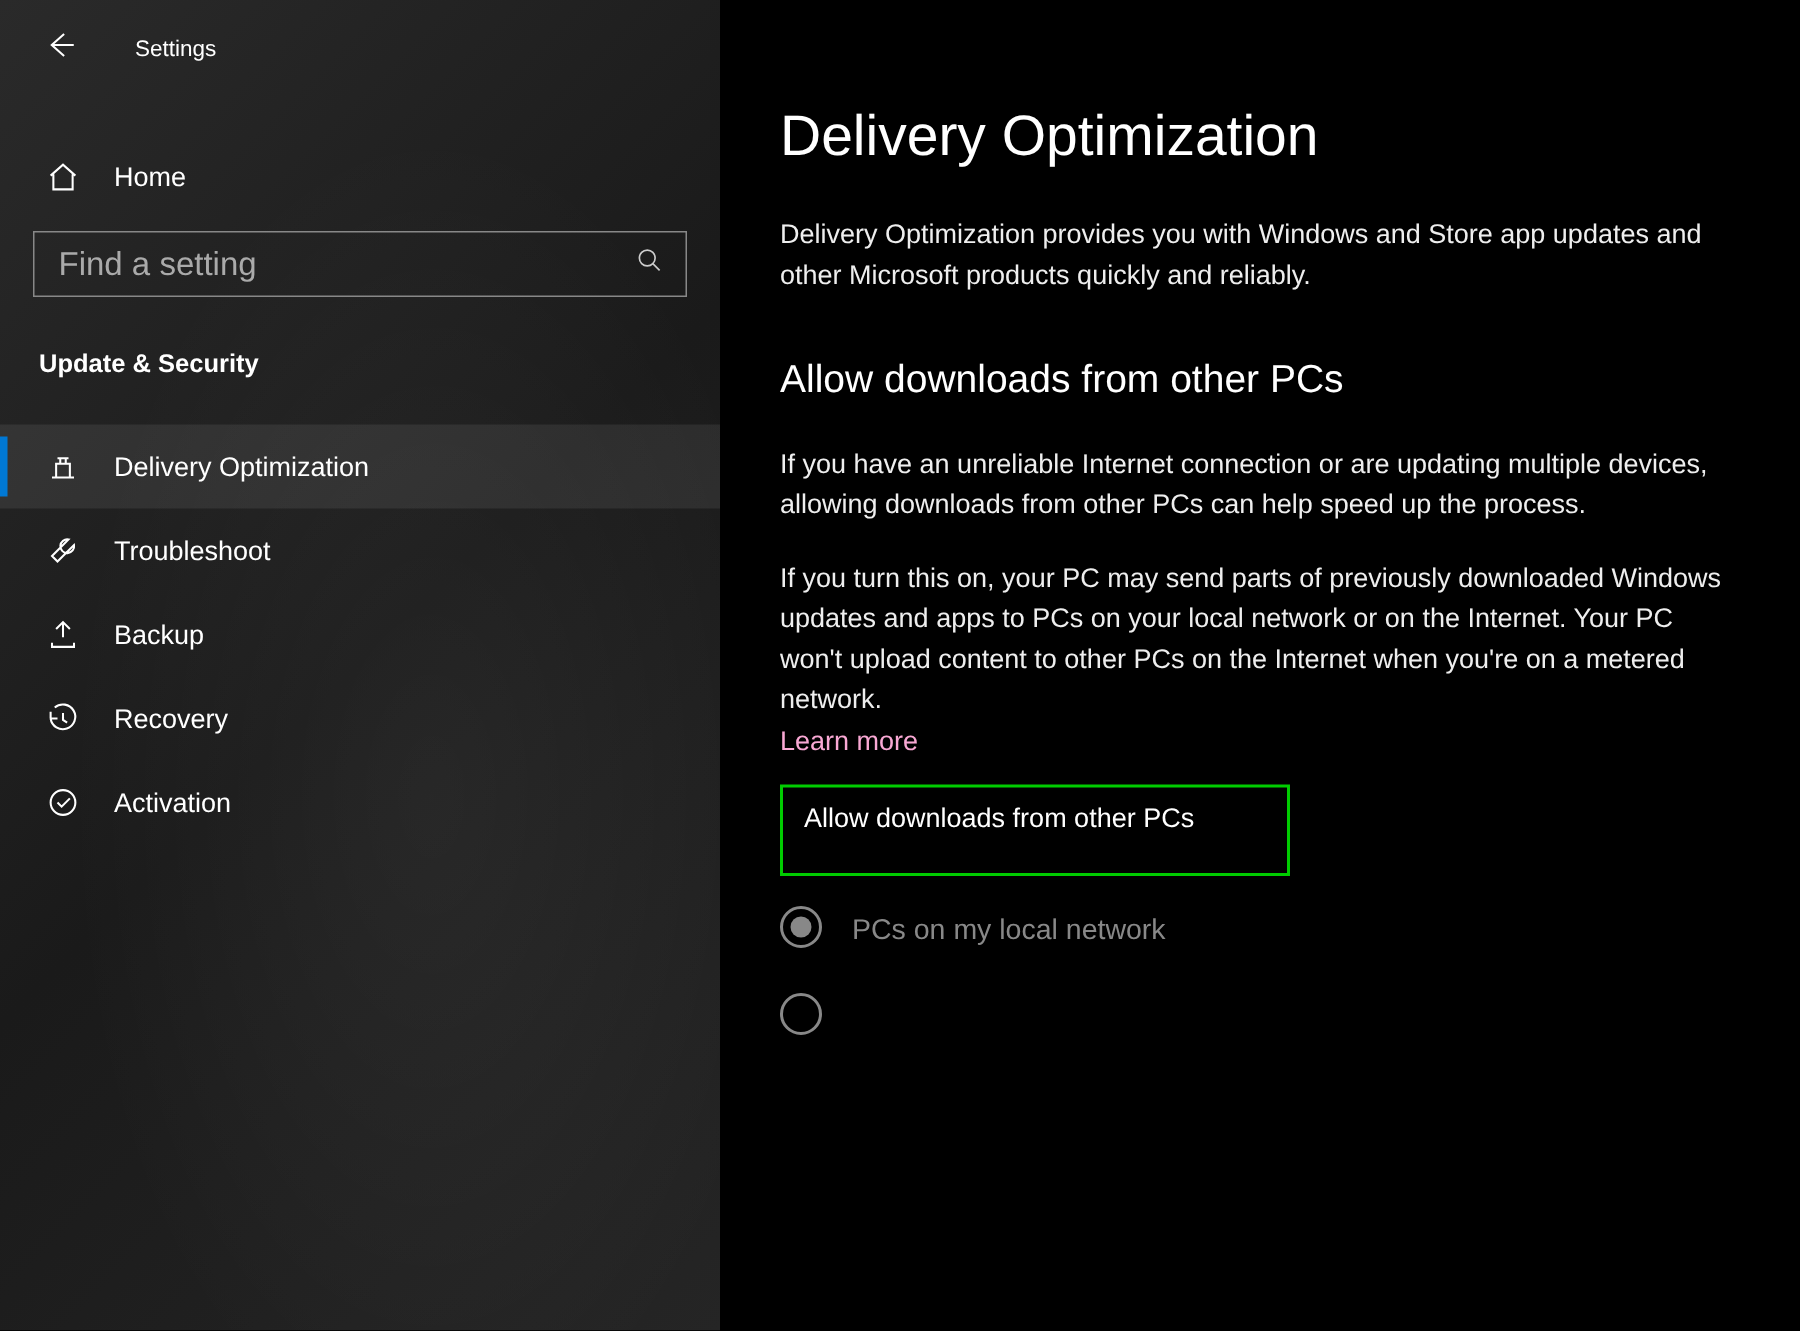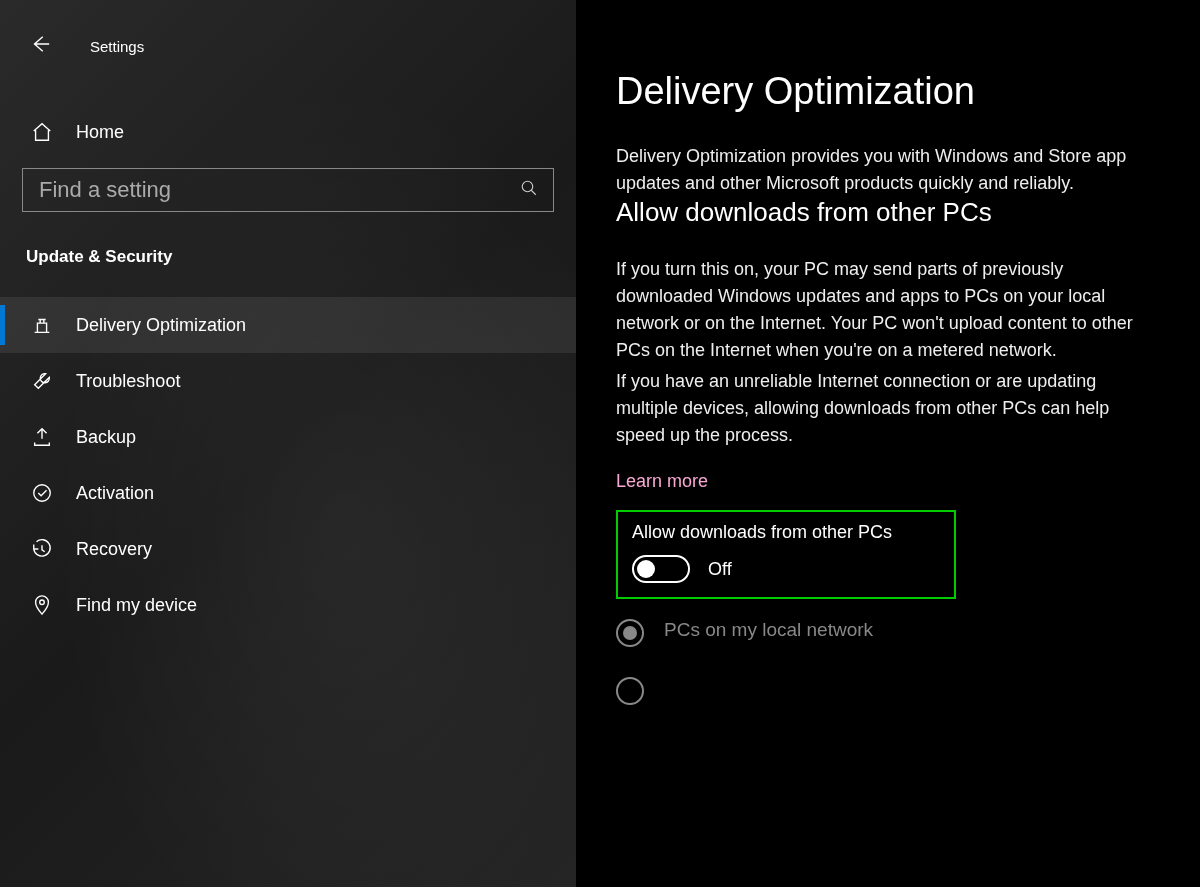--- a/index.html
+++ b/index.html
@@ -10,25 +10,25 @@
   }
   body {
     width: 1200px;
     height: 887px;
     background: #000;
     color: #fff;
     display: flex;
     overflow: hidden;
   }
   .sidebar {
-    width: 576px;
+    width: 480px;
     height: 100%;
     background: linear-gradient(135deg, #2a2a2a 0%, #1a1a1a 50%, #252525 100%);
     position: relative;
-    padding-top: 18px;
+    padding-top: 4px;
   }
   .sidebar::before{
     content:"";
     position:absolute;
     inset:0;
     background: radial-gradient(ellipse at 60% 60%, rgba(255,255,255,0.05), transparent 60%);
     pointer-events:none;
   }
   .titlebar {
     display: flex;
@@ -121,20 +121,21 @@
   .page-title {
     font-size: 38px;
     font-weight: 400;
     margin-bottom: 30px;
   }
   .desc {
     font-size: 18px;
     line-height: 1.5;
     color: #eee;
     max-width: 640px;
+    margin-bottom: 40px;
   }
   .section-title {
     font-size: 26px;
     font-weight: 400;
     margin-bottom: 28px;
   }
   .para {
     font-size: 18px;
     line-height: 1.5;
     color: #eee;
@@ -179,21 +180,21 @@
     width: 18px;
     height: 18px;
     background: #fff;
     border-radius: 50%;
   }
   .toggle-state {
     font-size: 18px;
   }
   .radio-row {
     display: flex;
-    align-items: flex-start;
+    align-items: flex-end;
     gap: 20px;
     margin-top: 12px;
     margin-bottom: 30px;
     cursor: pointer;
   }
   .radio {
     width: 28px;
     height: 28px;
     border: 2px solid #888;
     border-radius: 50%;
@@ -269,63 +270,48 @@
       <span class="nav-icon">
         <svg viewBox="0 0 24 24">
             <path d="M12 3 V14 M7 8 L12 3 L17 8 M4 18 L4 21 H20 V18"></path>
           </svg>
       </span>
       <span class="nav-label">Backup</span>
     </div>
     <div class="nav-row">
       <span class="nav-icon">
         <svg viewBox="0 0 24 24">
+            <path d="M6 4 A9 9 0 1 1 3 12 M3 12 V7 M3 12 H8 M12 8 V13 L15 15"></path>
+          </svg>
+      </span>
+      <span class="nav-label">Recovery</span>
+    </div>
+    <div class="nav-row">
+      <span class="nav-icon">
+        <svg viewBox="0 0 24 24">
             <circle cx="12" cy="12" r="9"></circle>
             <path d="M8 12 L11 15 L17 9"></path>
           </svg>
       </span>
       <span class="nav-label">Activation</span>
-    </div>
-    <div class="nav-row">
-      <span class="nav-icon">
-        <svg viewBox="0 0 24 24">
-            <path d="M6 4 A9 9 0 1 1 3 12 M3 12 V7 M3 12 H8 M12 8 V13 L15 15"></path>
-          </svg>
-      </span>
-      <span class="nav-label">Recovery</span>
-    </div>
-    <div class="nav-row">
-      <span class="nav-icon">
-        <svg viewBox="0 0 24 24">
-            <path d="M12 2 A7 7 0 0 1 19 9 C19 14 12 22 12 22 C12 22 5 14 5 9 A7 7 0 0 1 12 2 Z"></path>
-            <circle cx="12" cy="9" r="2.5"></circle>
-          </svg>
-      </span>
-      <span class="nav-label">Find my device</span>
     </div>
   </div>
 </div>
 
 <div class="content">
   <h1 class="page-title">Delivery Optimization</h1>
   <p class="desc">Delivery Optimization provides you with Windows and Store app updates and other Microsoft products quickly and reliably.</p>
 
   <h2 class="section-title">Allow downloads from other PCs</h2>
+  <p class="para">If you have an unreliable Internet connection or are updating multiple devices, allowing downloads from other PCs can help speed up the process.</p>
   <p class="para" style="margin-bottom:4px;">If you turn this on, your PC may send parts of previously downloaded Windows updates and apps to PCs on your local network or on the Internet. Your PC won't upload content to other PCs on the Internet when you're on a metered network.</p>
-  <p class="para">If you have an unreliable Internet connection or are updating multiple devices, allowing downloads from other PCs can help speed up the process.</p>
   <span class="link">Learn more</span>
 
   <div class="highlight-box">
     <div class="toggle-label">Allow downloads from other PCs</div>
-    <div class="toggle-row">
-      <div class="toggle">
-        <div class="knob"></div>
-      </div>
-      <div class="toggle-state">Off</div>
-    </div>
   </div>
 
   <div class="radio-row">
     <div class="radio selected"></div>
     <div class="radio-label">PCs on my local network</div>
   </div>
   <div class="radio-row">
     <div class="radio"></div>
   </div>
 </div>

